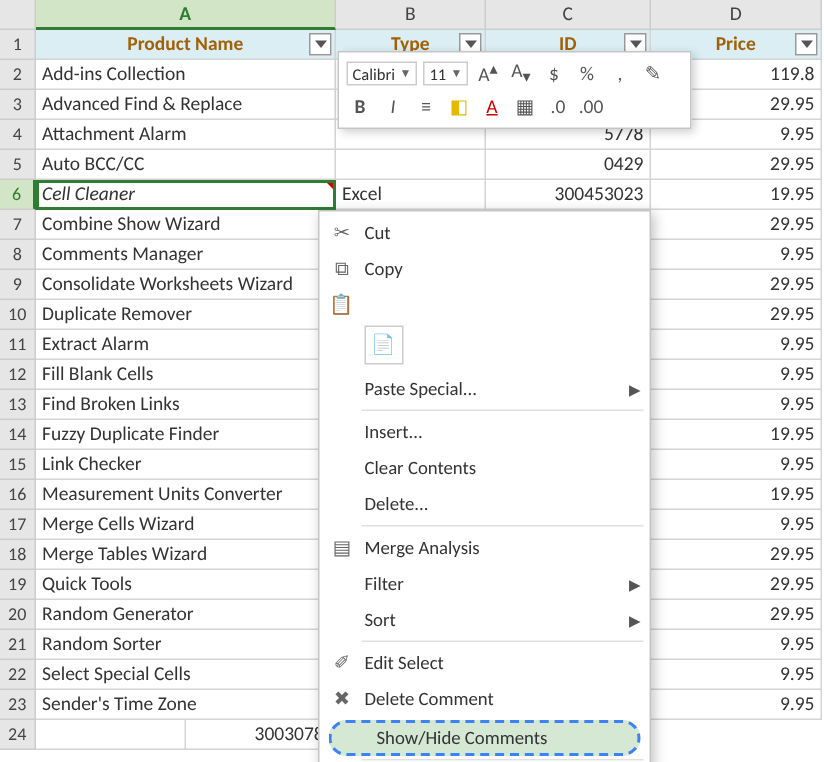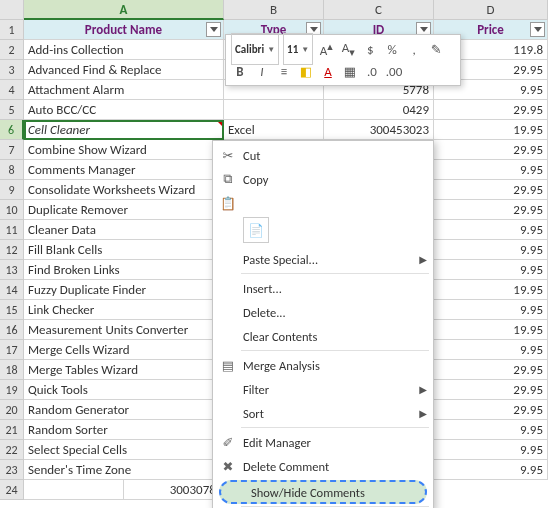--- a/index.html
+++ b/index.html
@@ -10,37 +10,37 @@
 .col-headers .corner { width: 24px; background: #e6e6e6; border-right: 1px solid #ccc; border-bottom: 1px solid #ccc; }
 .col-headers .col { text-align: center; font-size: 13px; color: #444; background: #e6e6e6; border-right: 1px solid #ccc; border-bottom: 1px solid #ccc; line-height: 20px; }
 .col-headers .col.active { background: #d3e5c7; border-bottom: 2px solid #2e7d32; color: #2e7d32; font-weight: bold; }
 
 
 .grid { position: relative; }
 .row { display: flex; height: 20px; }
 .row .rownum { width: 24px; text-align: center; font-size: 12px; color: #444; background: #e6e6e6; border-right: 1px solid #ccc; border-bottom: 1px solid #ccc; line-height: 20px; }
 .row.active .rownum { background: #d3e5c7; border-right: 2px solid #2e7d32; color: #2e7d32; }
 .cell { border-right: 1px solid #d4d4d4; border-bottom: 1px solid #d4d4d4; padding: 0 4px; line-height: 20px; overflow: hidden; white-space: nowrap; font-size: 13px; }
-.cell.hdr { background: #daeef3; color: #701a75; font-weight: bold; text-align: center; position: relative; }
+.cell.hdr { background: #daeef3; color: #a16207; font-weight: bold; text-align: center; position: relative; }
 .cell.num { text-align: right; }
 .filter-btn { position: absolute; right: 2px; top: 2px; width: 15px; height: 15px; background: #fff; border: 1px solid #999; }
 .filter-btn::after { content: ""; position: absolute; left: 3px; top: 4px; border-left: 4px solid transparent; border-right: 4px solid transparent; border-top: 5px solid #555; }
 .cell.selected { border: 2px solid #2e7d32 !important; padding: 0 2px; line-height: 16px; position: relative; font-style: italic; }
 .cell.selected::after { content: ""; position: absolute; right: -1px; top: -1px; border-left: 6px solid transparent; border-top: 6px solid #c00; }
 
 
 .cA { width: 200px; }
 .cB { width: 100px; }
 .cC { width: 110px; }
 .cD { width: 114px; }
 
 
 .mini-toolbar { position: absolute; left: 225px; top: 34px; width: 236px; background: #fff; border: 1px solid #c5c5c5; box-shadow: 2px 2px 6px rgba(0,0,0,0.2); padding: 3px 5px; font-size: 12px; z-index: 10; }
 .mini-toolbar .tb-row { display: flex; align-items: center; gap: 4px; height: 22px; }
-.mini-toolbar select, .mini-toolbar .sel { height: 32px; font-size: 11px; border: 1px solid #ccc; font-weight: bold; }
+.mini-toolbar select, .mini-toolbar .sel { height: 16px; font-size: 11px; border: 1px solid #ccc; }
 .mini-toolbar .sel { display: inline-flex; align-items: center; padding: 0 3px; }
 .mini-toolbar .sel .caret { margin-left: 3px; font-size: 8px; color: #666; }
 .mini-toolbar .ico { width: 18px; text-align: center; color: #555; font-size: 13px; }
 .mini-toolbar .ico.red { color: #c00; }
 
 
 .context-menu { position: absolute; left: 212px; top: 140px; width: 222px; background: #fff; border: 1px solid #c5c5c5; box-shadow: 2px 2px 8px rgba(0,0,0,0.25); z-index: 9; padding: 2px 0; }
 .context-menu .item { display: flex; align-items: center; height: 24px; padding: 0 6px 0 30px; position: relative; font-size: 12.5px; color: #333; }
 .context-menu .item.heading { color: #444; }
 .context-menu .item .ico { position: absolute; left: 6px; width: 18px; text-align: center; font-size: 13px; color: #666; }
@@ -127,21 +127,21 @@
       </div>
       <div class="row">
         <div class="rownum">10</div>
         <div class="cell cA">Duplicate Remover</div>
         <div class="cell cB"></div>
         <div class="cell cC num">300147548</div>
         <div class="cell cD num">29.95</div>
       </div>
       <div class="row">
         <div class="rownum">11</div>
-        <div class="cell cA">Cleaner Data</div>
+        <div class="cell cA">Extract Alarm</div>
         <div class="cell cB"></div>
         <div class="cell cC num">300526342</div>
         <div class="cell cD num">9.95</div>
       </div>
       <div class="row">
         <div class="rownum">12</div>
         <div class="cell cA">Fill Blank Cells</div>
         <div class="cell cB"></div>
         <div class="cell cC num">300525573</div>
         <div class="cell cD num">9.95</div>
@@ -278,42 +278,42 @@
     </div>
   <div class="item">
       <span>Paste Special...</span>
       <span class="arrow">▶</span>
     </div>
   <div class="sep"></div>
   <div class="item">
       <span>Insert...</span>
     </div>
   <div class="item">
+      <span>Clear Contents</span>
+    </div>
+  <div class="item">
       <span>Delete...</span>
-    </div>
-  <div class="item">
-      <span>Clear Contents</span>
     </div>
   <div class="sep"></div>
   <div class="item">
       <span class="ico">▤</span>
       <span>Merge Analysis</span>
     </div>
   <div class="item">
       <span>Filter</span>
       <span class="arrow">▶</span>
     </div>
   <div class="item">
       <span>Sort</span>
       <span class="arrow">▶</span>
     </div>
   <div class="sep"></div>
   <div class="item">
       <span class="ico">✐</span>
-      <span>Edit Manager</span>
+      <span>Edit Select</span>
     </div>
   <div class="item">
       <span class="ico">✖</span>
       <span>Delete Comment</span>
     </div>
   <div class="item highlight">
       <span>Show/Hide Comments</span>
     </div>
   <div class="sep"></div>
 

